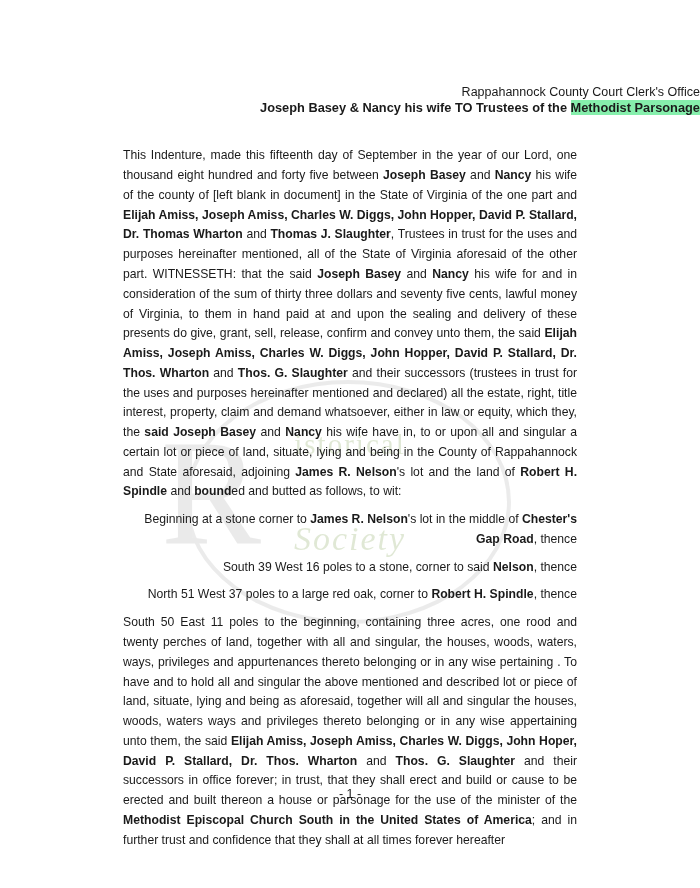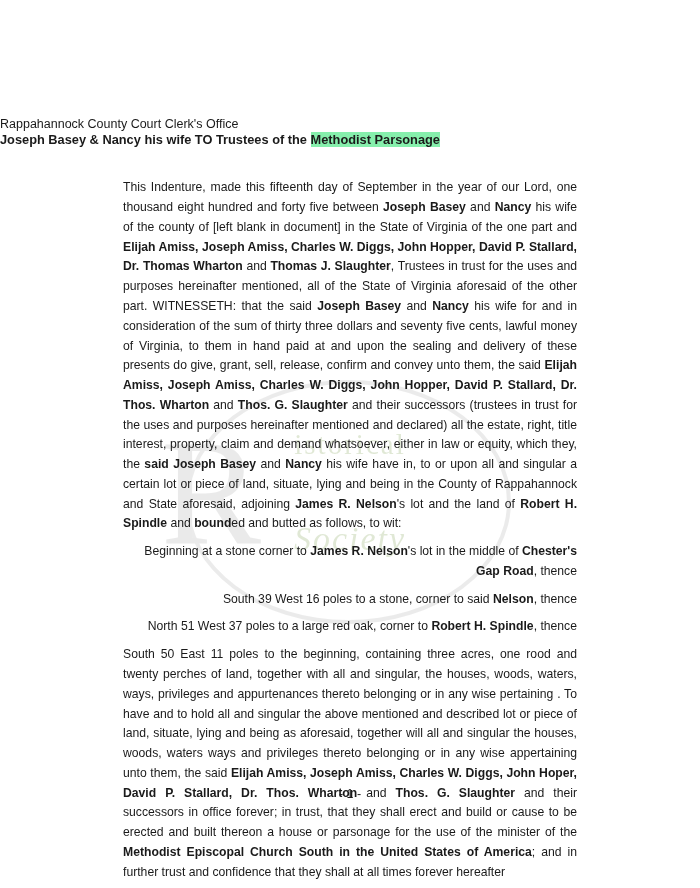--- a/index.html
+++ b/index.html
@@ -68,22 +68,22 @@
     font-size: 150px;
     color: #8a8a8a;
   }
 
   
   #content {
     position: relative;
     z-index: 2;
   }
   .header {
-    padding-top: 116px;
-    text-align: left;
+    padding-top: 84px;
+    text-align: right;
     line-height: 1.28;
   }
   .header-line {
     font-size: 12.5px;
     white-space: nowrap;
   }
   .header-line.bold {
     font-weight: bold;
     font-size: 12.8px;
   }

